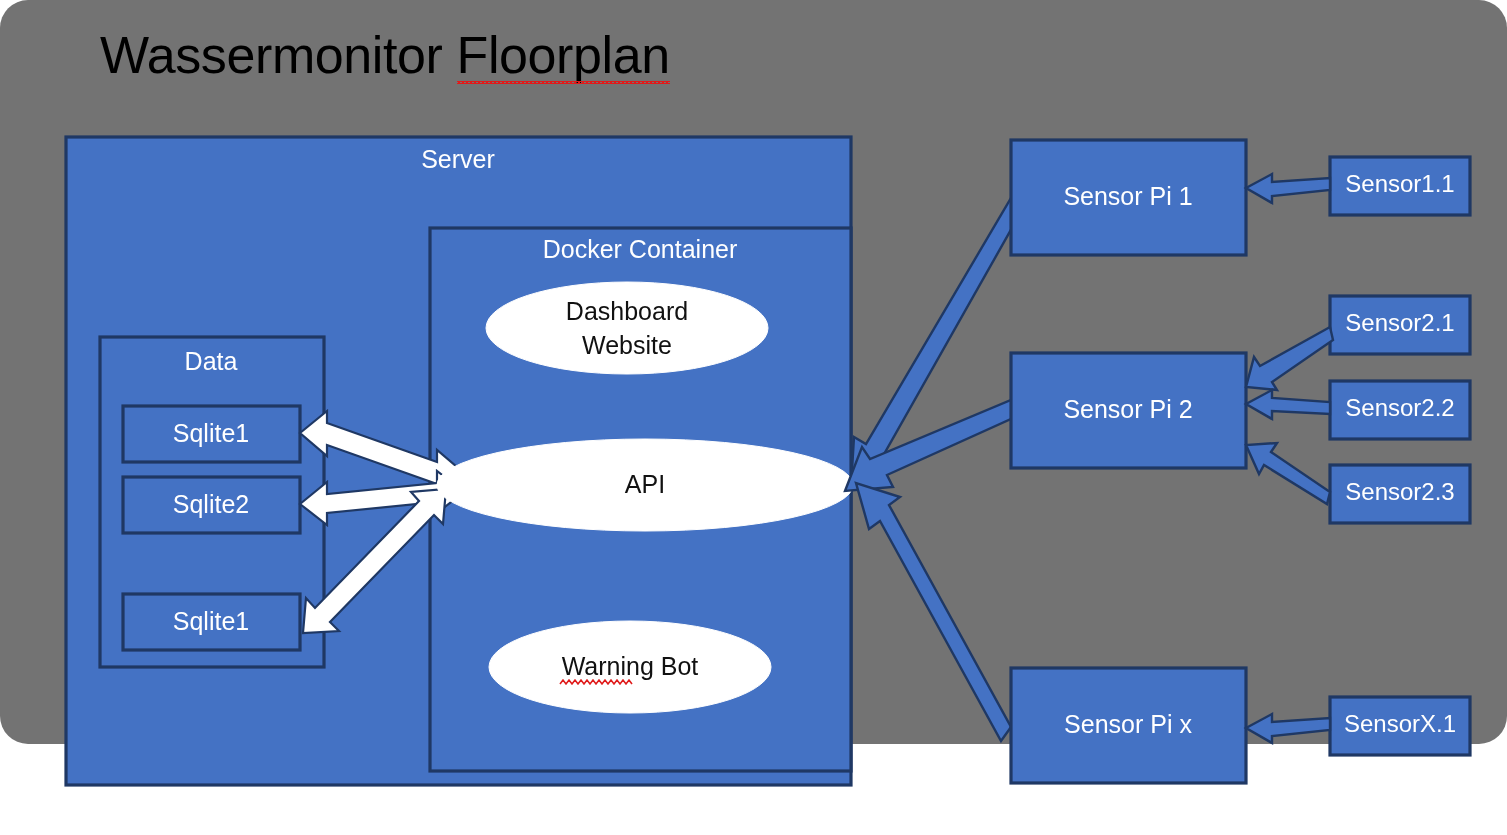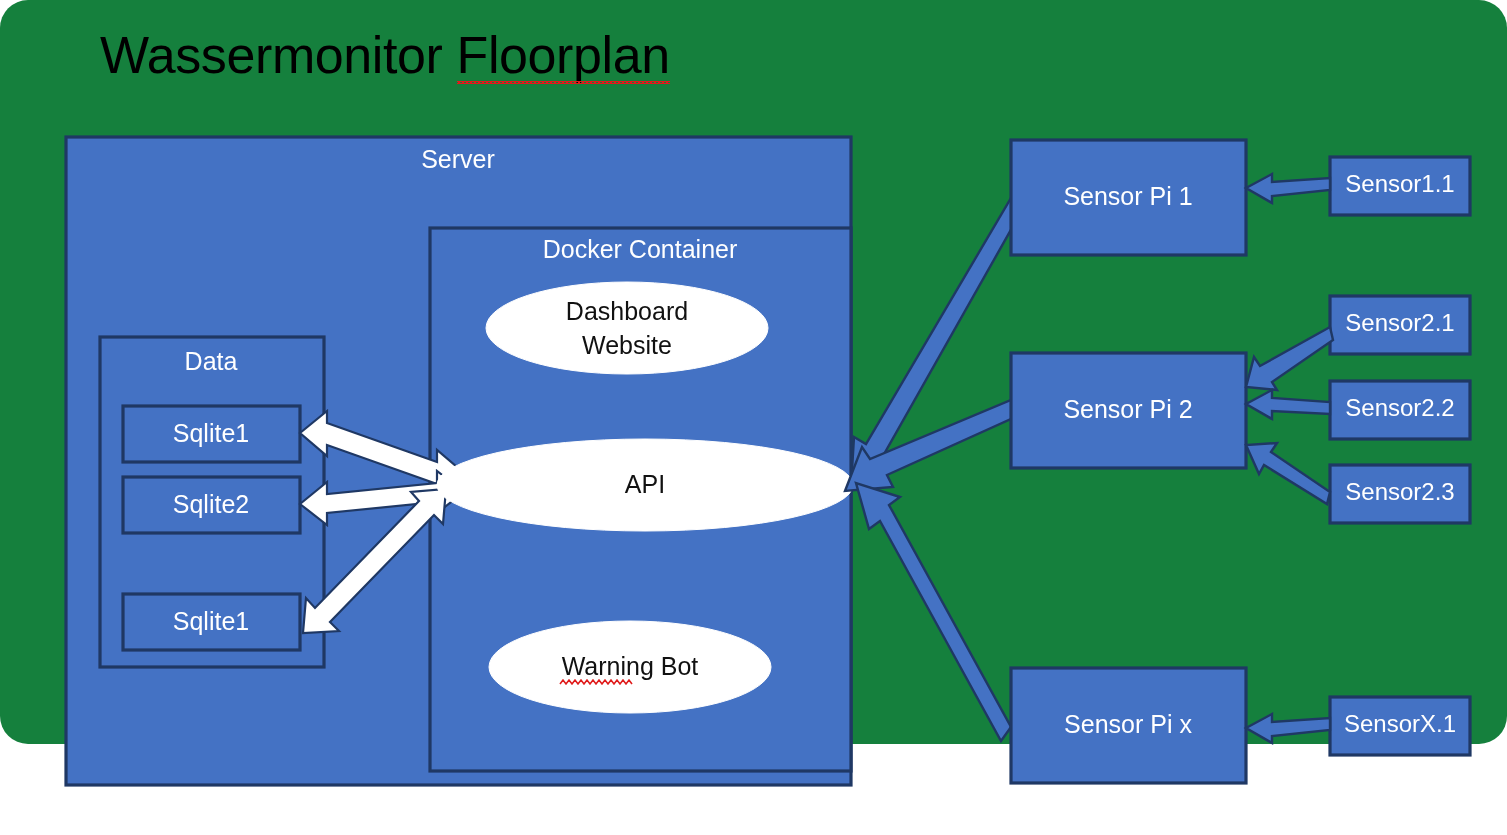--- a/index.html
+++ b/index.html
@@ -12,21 +12,21 @@
     width: 1507px;
     height: 835px;
     font-family: "Liberation Sans", sans-serif;
     overflow: hidden;
     position: relative;
   }
   #slide {
     position: relative;
     width: 1507px;
     height: 744px;
-    background: #15803d;
+    background: #737373;
     border-radius: 28px;
   }
   #slide-title {
     position: absolute;
     left: 100px;
     top: 26px;
     font-size: 52px;
     font-weight: 400;
     color: #000000;
     letter-spacing: -0.4px;

